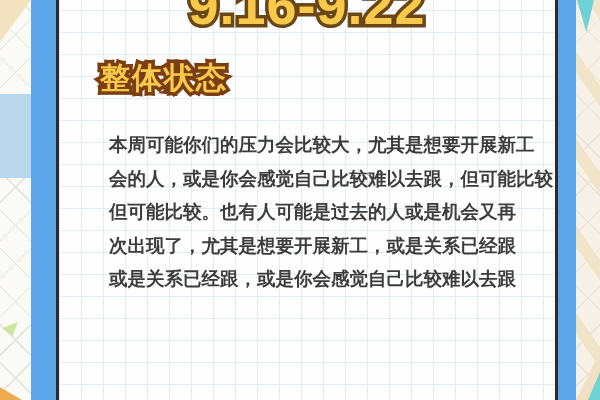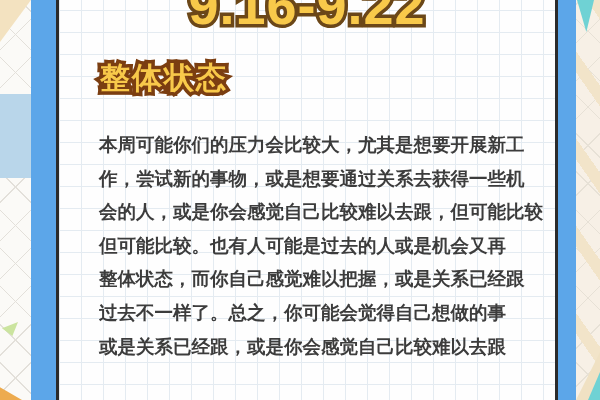--- a/index.html
+++ b/index.html
@@ -75,21 +75,21 @@
   }
   .date-title::before { text-align: center; }
   .section-title {
     --oc: #7B3E11;
     position: absolute; top: 82px; left: 41px; margin-top: -12px;
     font-size: 30px; font-weight: 800; letter-spacing: 2px; white-space: nowrap;
   }
 
   
   .paragraph {
-    position: absolute; top: 140px; left: 40px; width: 404px;
+    position: absolute; top: 140px; left: 50px; width: 404px;
     font-size: 18.5px; line-height: 33.6px; font-weight: 700; color: #3C3C3C;
   }
   .para-line { text-align: justify; text-align-last: justify; white-space: nowrap; }
 </style>
 </head>
 <body>
 
 <div class="page">
 
   <div class="bg-left">
@@ -107,24 +107,22 @@
 
   <div class="card">
     <div class="card-inner">
 
       <h1 class="outlined date-title" data-text="9.16-9.22">9.16-9.22</h1>
 
       <h2 class="outlined section-title" data-text="整体状态">整体状态</h2>
 
       <div class="paragraph">
         <div class="para-line">本周可能你们的压力会比较大，尤其是想要开展新工</div>
-        <div class="para-line">作，尝试新的事物，或是想要通过关系去获得一些机</div>
         <div class="para-line">会的人，或是你会感觉自己比较难以去跟，但可能比较</div>
         <div class="para-line">但可能比较。也有人可能是过去的人或是机会又再</div>
-        <div class="para-line">整体状态，而你自己感觉难以把握，或是关系已经跟</div>
-        <div class="para-line">过去不一样了。总之，你可能会觉得自己想做的事</div>
+        <div class="para-line">次出现了，尤其是想要开展新工，或是关系已经跟</div>
         <div class="para-line">或是关系已经跟，或是你会感觉自己比较难以去跟</div>
       </div>
 
     </div>
   </div>
 
 </div>
 
 </body></html>

